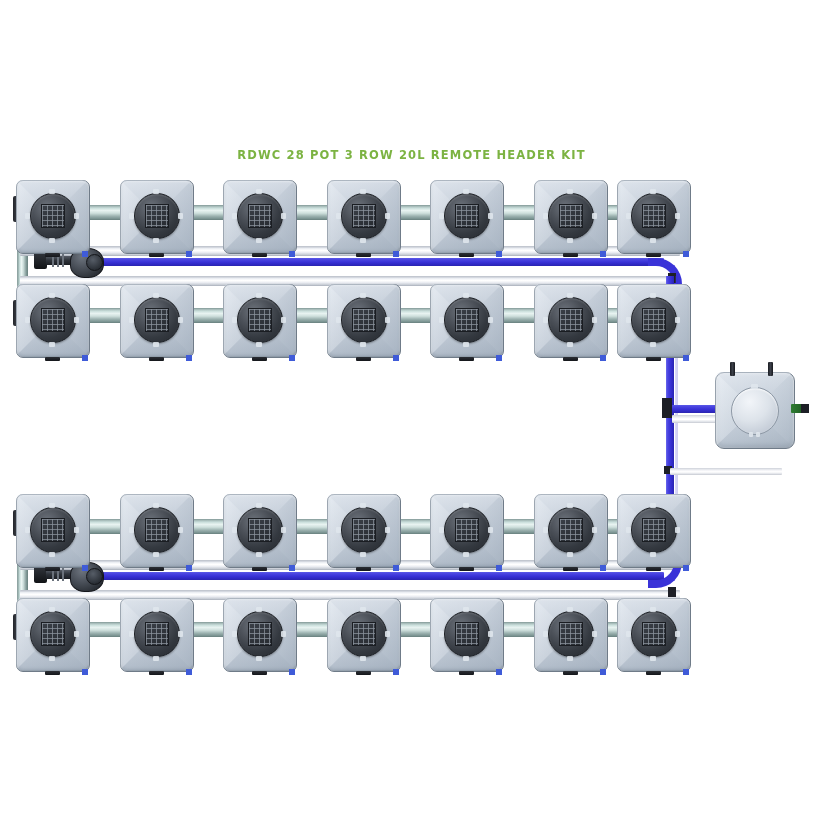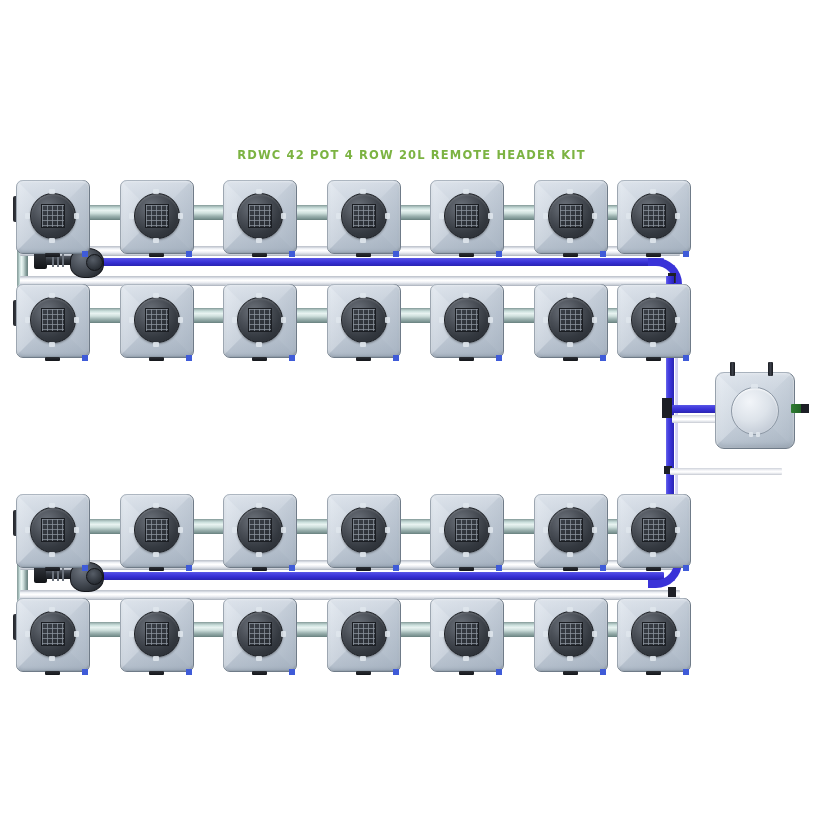--- a/index.html
+++ b/index.html
@@ -167,21 +167,21 @@
     position:absolute;
     background:linear-gradient(to bottom,#32363d,#111316);
     border-radius:2px;
   }
 </style>
 </head>
 <body>
 
 <div id="stage">
 
-  <div class="title">RDWC 42 POT 4 ROW 20L REMOTE HEADER KIT</div>
+  <div class="title">RDWC 28 POT 3 ROW 20L REMOTE HEADER KIT</div>
 
   <div>
 
     <div class="pipe mint-v" style="left:17px;top:196px;width:9px;height:130px;"></div>
     <div class="endcap" style="left:13px;top:196px;width:9px;height:26px;"></div>
     <div class="endcap" style="left:13px;top:300px;width:9px;height:26px;"></div>
 
     <div class="pipe mint-h" style="left:20px;top:205px;width:650px;height:13px;"></div>
 
     <div class="pipe mint-h" style="left:20px;top:308px;width:650px;height:13px;"></div>

